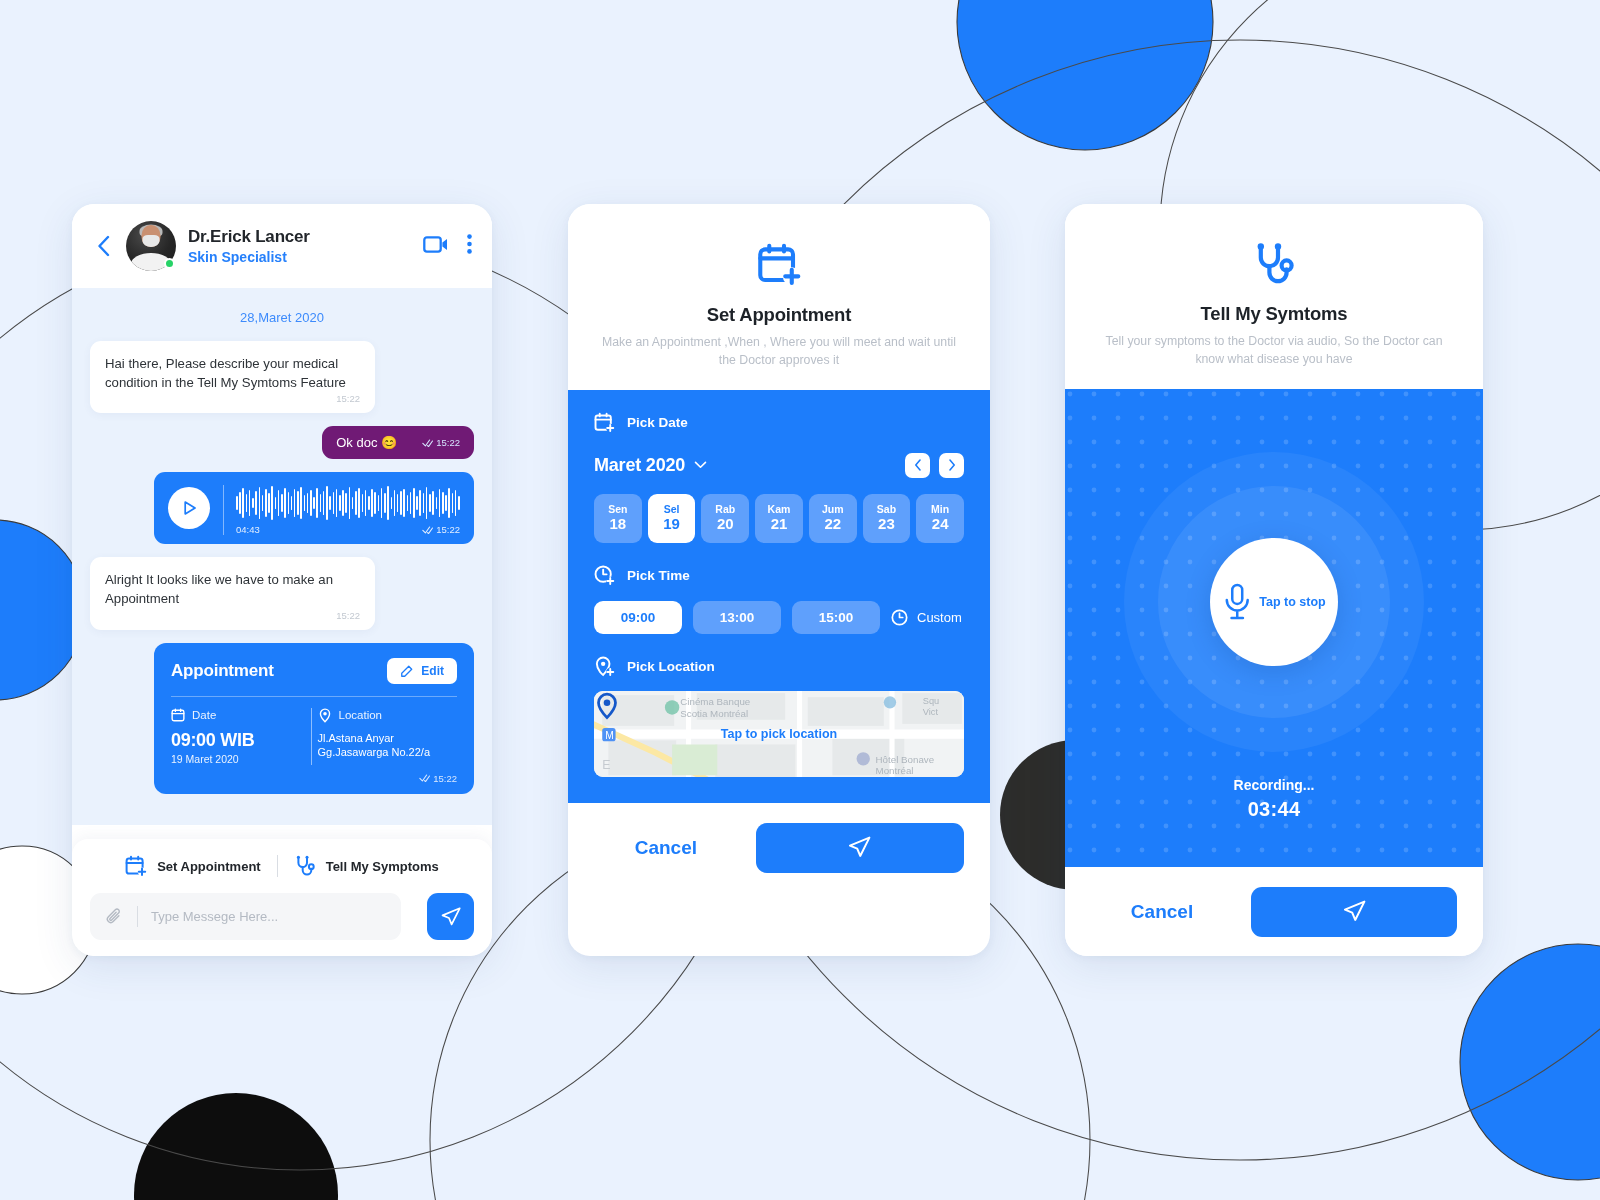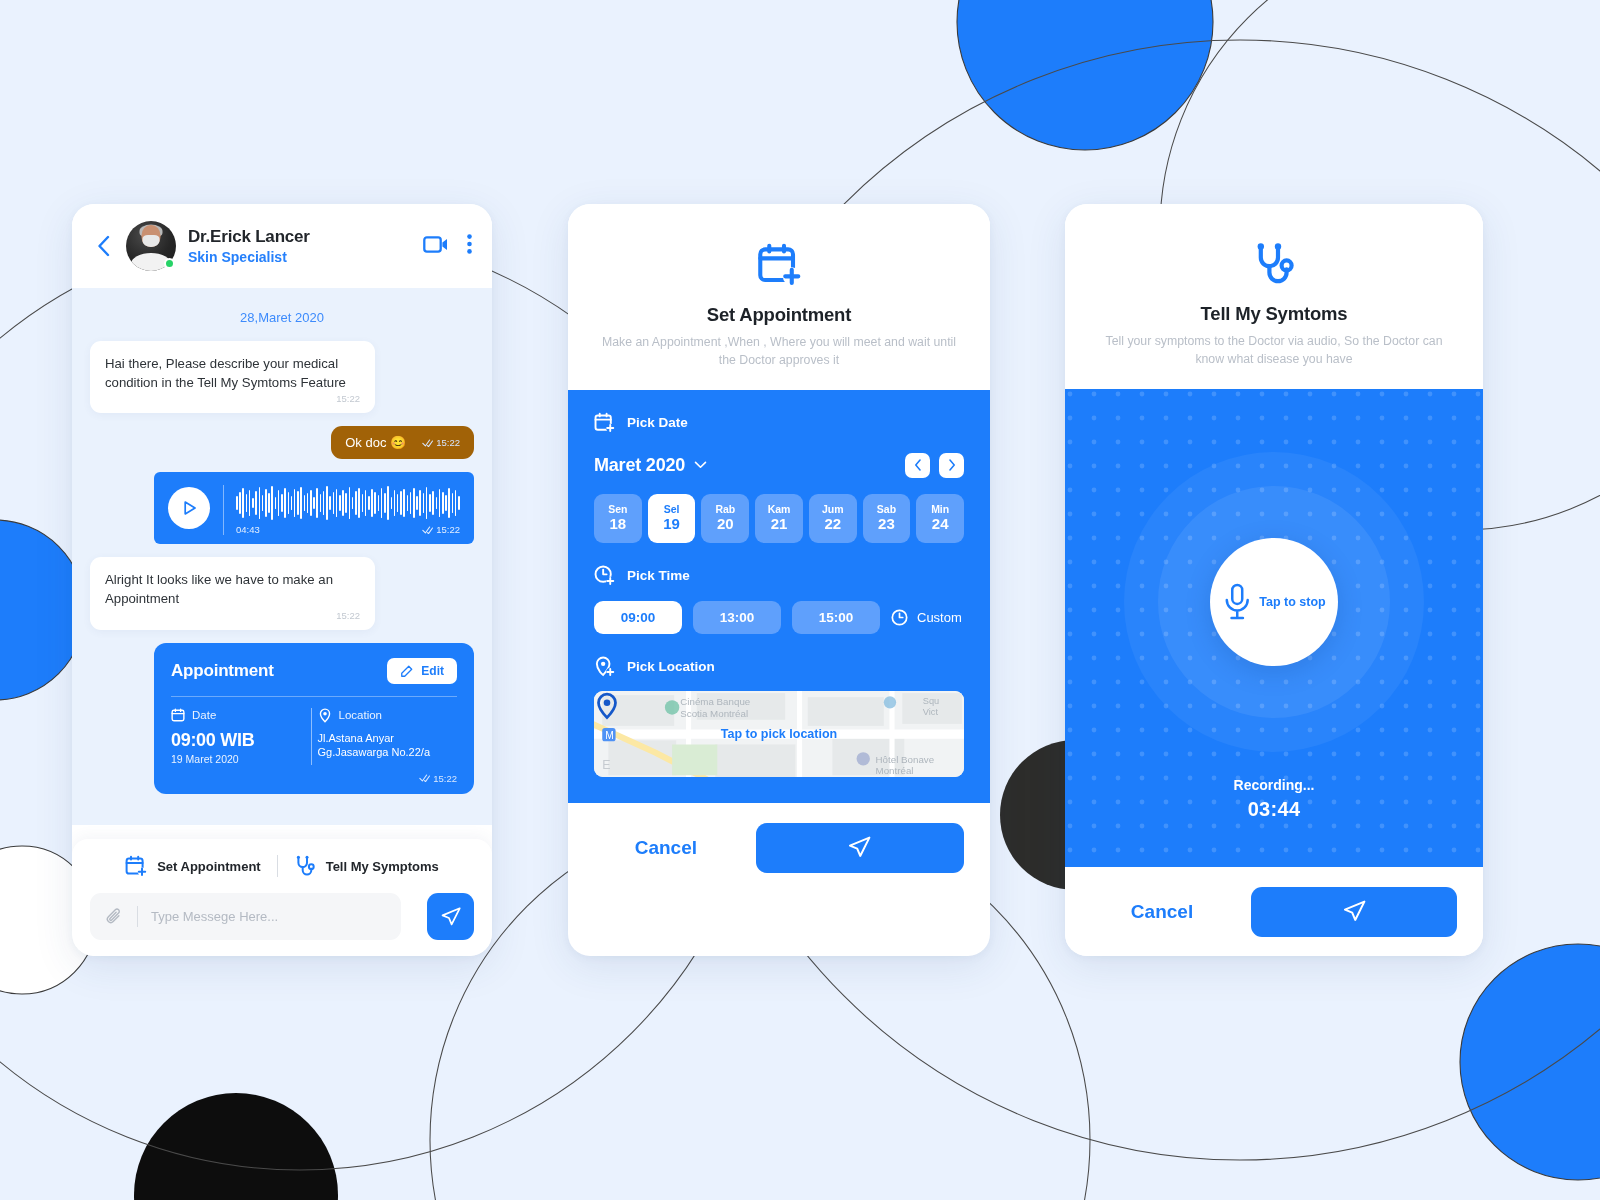--- a/index.html
+++ b/index.html
@@ -92,29 +92,29 @@
     padding:13px 15px 9px; max-width:285px;
     box-shadow:0 2px 8px rgba(60,90,140,.06);
     position:relative;
   }
   .bubble-in p { font-size:13.2px; color:#2e3338; line-height:1.45; }
   .bubble-in .ts {
     display:block; text-align:right; font-size:9.5px;
     color:#c2c8d0; margin-top:1px;
   }
   .bubble-out {
-    background:#a16207; border-radius:11px;
-    padding:9px 14px; display:flex; align-items:center; gap:16px;
+    background:#701a75; border-radius:11px;
+    padding:9px 14px; display:flex; align-items:center; gap:25px;
   }
   .bubble-out .txt { font-size:13px; color:#fff; }
   .bubble-out .ts { font-size:9.5px; color:#d6e6ff; display:flex; align-items:center; gap:3px; }
 
   
   .audio-bubble {
-    background:#1d7dfb; border-radius:6px;
+    background:#1d7dfb; border-radius:11px;
     width:320px; padding:13px 14px 9px;
     display:flex; align-items:flex-start; gap:13px;
   }
   .play-btn {
     width:42px; height:42px; border-radius:50%; background:#fff;
     display:flex; align-items:center; justify-content:center; flex:none;
     margin-top:2px;
   }
   .wave-col { flex:1; min-width:0; padding-left:12px; border-left:1.5px solid rgba(255,255,255,.45); }
   .wave { height:36px; display:flex; align-items:center; gap:1.7px; }
@@ -185,21 +185,21 @@
 
   .month-row { display:flex; align-items:center; justify-content:space-between; margin:20px 0 16px; }
   .month-name { display:flex; align-items:center; gap:9px; }
   .month-name b { font-size:18px; font-weight:bold; color:#fff; letter-spacing:-.2px; }
   .month-nav { display:flex; gap:9px; }
   .nav-btn {
     width:25px; height:25px; border-radius:7px; background:#fff;
     display:flex; align-items:center; justify-content:center;
   }
 
-  .days-row { display:flex; gap:6px; }
+  .days-row { display:flex; gap:6px;justify-content:center; }
   .day-cell {
     flex:1; background:#5fa0fc; border-radius:9px;
     padding:9px 0 11px; text-align:center;
   }
   .day-cell .dn { font-size:10.5px; font-weight:bold; color:#fff; }
   .day-cell .dd { font-size:15px; font-weight:bold; color:#fff; }
   .day-cell.sel { background:#fff; }
   .day-cell.sel .dn, .day-cell.sel .dd { color:#1d7dfb; }
 
   .time-row { display:flex; align-items:center; gap:11px; margin:15px 0 0; }

